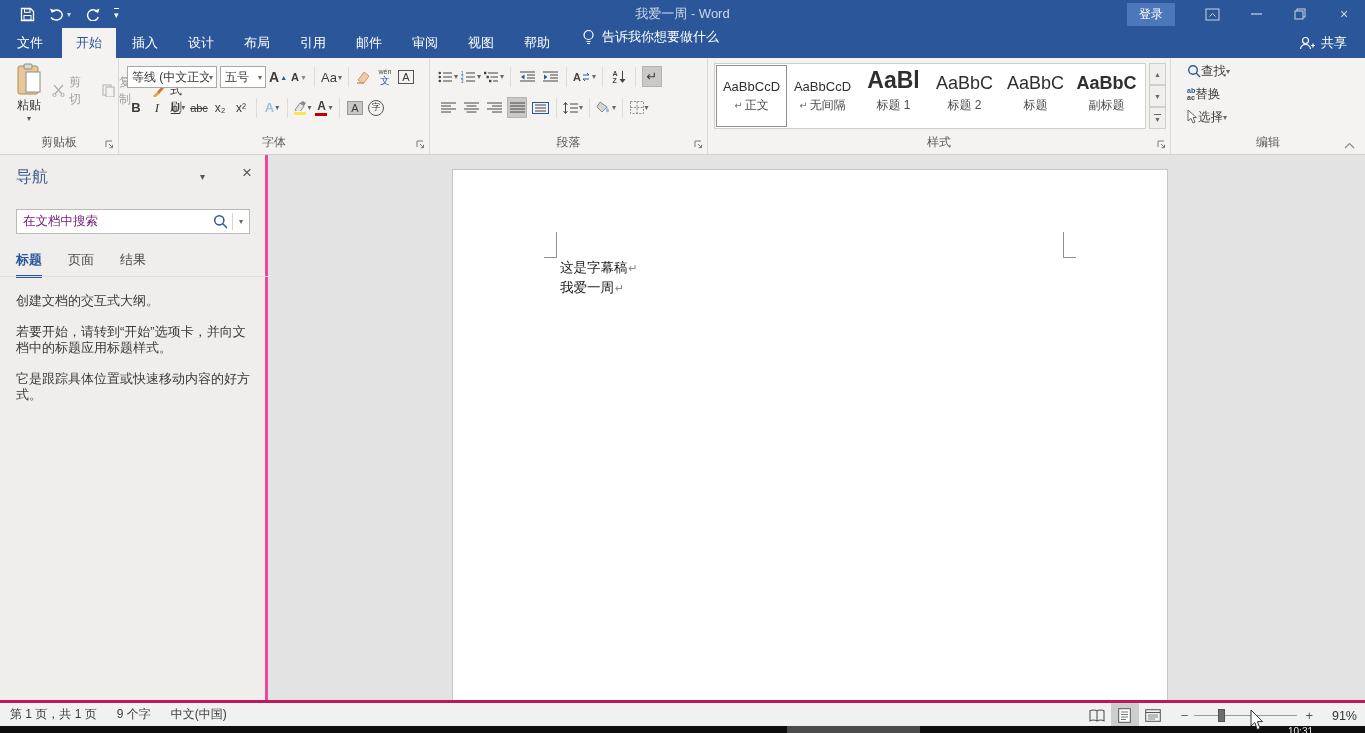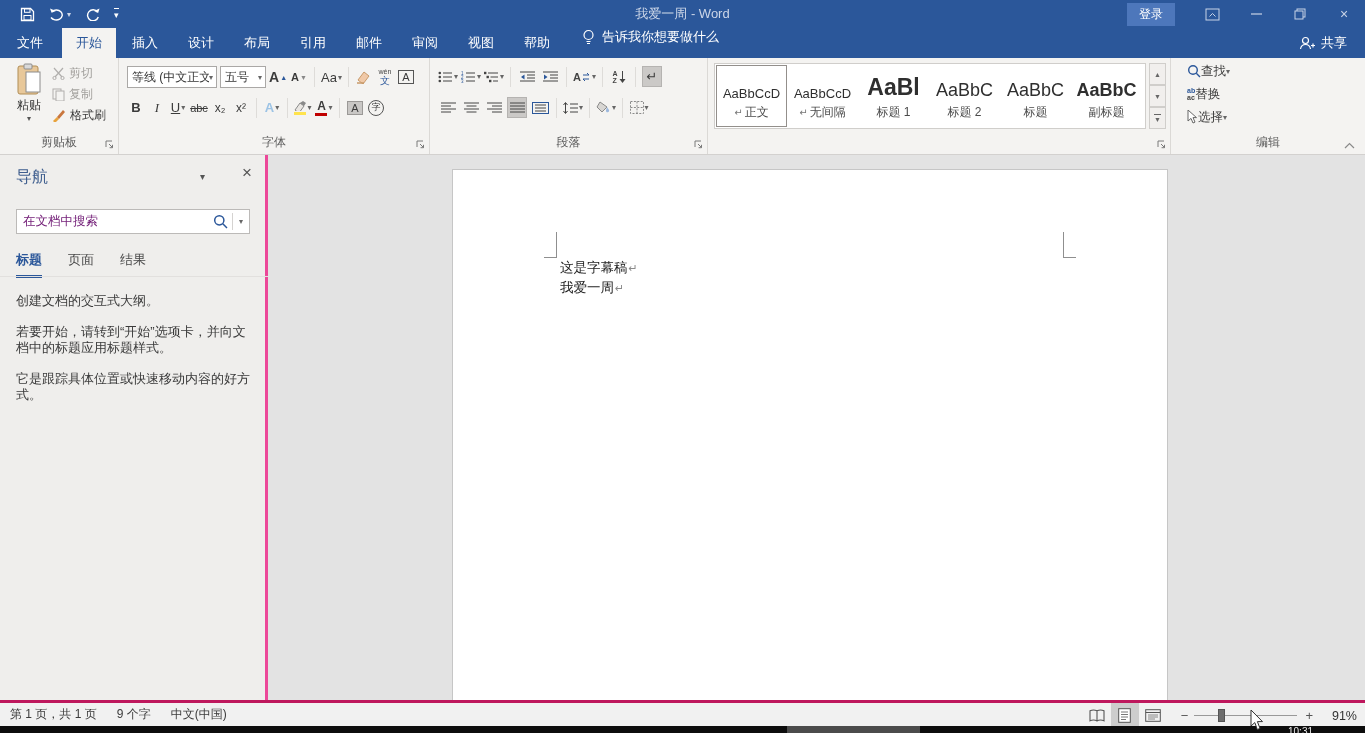--- a/index.html
+++ b/index.html
@@ -30,21 +30,21 @@
   
   .ribbon { position:absolute; left:0; top:58px; width:100%; height:97px; background:#f4f3f1; border-bottom:1px solid #d3d1cf; display:flex; }
   .grp { position:relative; height:100%; border-right:1px solid #dbd9d6; flex:0 0 auto; }
   .glabel { position:absolute; bottom:3px; left:0; right:0; text-align:center; font-size:12px; color:#5d5d5d; }
   .launcher { position:absolute; right:3px; bottom:4px; }
   .collapse { position:absolute; right:10px; bottom:5px; }
 
   
   .g-clip { width:119px; }
   .paste { position:absolute; left:8px; top:5px; width:42px; height:70px; display:flex; flex-direction:column; align-items:center; font-size:12px; color:#333; }
-  .cliprows { position:absolute; left:52px; top:7px; display:flex; flex-direction:column; gap:4px; font-size:12px; }
+  .cliprows { position:absolute; left:52px; top:7px; display:flex; flex-direction:row; gap:21px; font-size:12px; }
   .cliprow { display:flex; align-items:center; gap:4px; }
   .gray { color:#a3a19e; }
   .dark { color:#3b3b3b; }
 
   
   .g-font { width:311px; }
   .frow { position:absolute; left:8px; display:flex; align-items:center; gap:3px; }
   .frow1 { top:8px; } .frow2 { top:39px; }
   .combo { display:flex; align-items:center; justify-content:space-between; background:#fff; border:1px solid #aaa8a6; height:22px; font-size:12px; color:#333; padding:0 3px 0 4px; }
   .combo .val { overflow:hidden; white-space:nowrap; }
@@ -68,21 +68,21 @@
   .g-para { width:278px; }
   .pbtn { display:inline-flex; align-items:center; justify-content:center; min-width:20px; height:21px; gap:1px; }
   .pbtn.on { background:#cbc9c7; border:1px solid #b5b3b1; }
   .sortstack { display:inline-flex; flex-direction:column; line-height:1; font-size:7px; font-weight:bold; color:#444; }
   .pilc { font-size:13px; color:#3b3b3b; }
   .asianA { font-size:11px; font-weight:bold; color:#444; }
 
   
   .g-styles { width:463px; }
   .gallery { position:absolute; left:6px; top:5px; width:432px; height:66px; background:#fff; border:1px solid #d0cecb; display:flex; align-items:stretch; padding:1px; }
-  .scard { width:71px; display:flex; flex-direction:column; align-items:center; justify-content:flex-end; padding-bottom:5px; border:1px solid transparent; }
+  .scard { width:71px; display:flex; flex-direction:column; align-items:center; justify-content:flex-end; padding-bottom:12px; border:1px solid transparent; }
   .scard.sel { border:1px solid #938f8b; background:#fff; }
   .sprev { color:#2f2f2f; white-space:nowrap; overflow:hidden; max-width:68px; }
   .sp-body { font-size:13px; } .sp-h1 { font-size:23px; font-weight:bold; } .sp-h { font-size:18px; } .sp-hb { font-size:18px; font-weight:bold; }
   .sname { font-size:12px; color:#4a4a4a; margin-top:3px; white-space:nowrap; }
   .smark { color:#777; font-size:10px; margin-right:2px; }
   .sscroll { position:absolute; right:4px; top:5px; width:17px; height:66px; display:flex; flex-direction:column; }
   .sbtn { flex:1; background:#f1efed; border:1px solid #d0cecb; display:flex; align-items:center; justify-content:center; font-size:7px; color:#666; }
   .sbtn.more { flex-direction:column; line-height:1; }
   .sbtn.more .bar { width:7px; border-top:1px solid #666; margin-bottom:1px; }
 
@@ -528,20 +528,21 @@
         </div>
       </div>
       <div class="sscroll">
         <span class="sbtn">▲</span>
         <span class="sbtn">▼</span>
         <span class="sbtn more">
             <span class="bar"></span>
             <span>▼</span>
           </span>
       </div>
+      <div class="glabel">样式</div>
       <span class="launcher">
         <svg width="10" height="10" viewBox="0 0 10 10">
             <path d="M1 7V1h6" fill="none" stroke="#7a7a7a"></path>
             <path d="M4 4l3.5 3.5M7.5 4.8v2.9H4.6" fill="none" stroke="#7a7a7a"></path>
           </svg>
       </span>
     </div>
 
     <div class="grp g-edit">
       <div class="erow">

